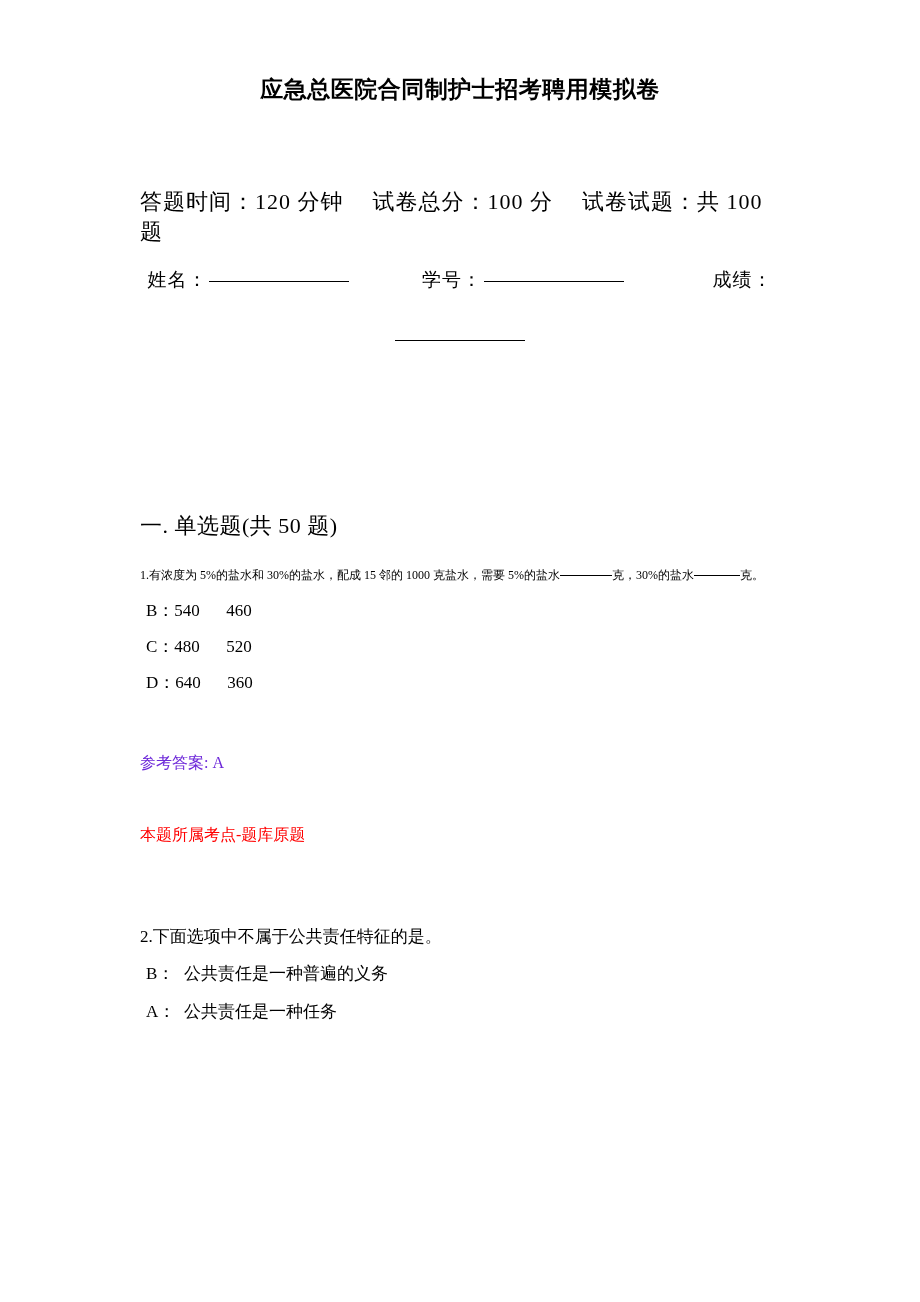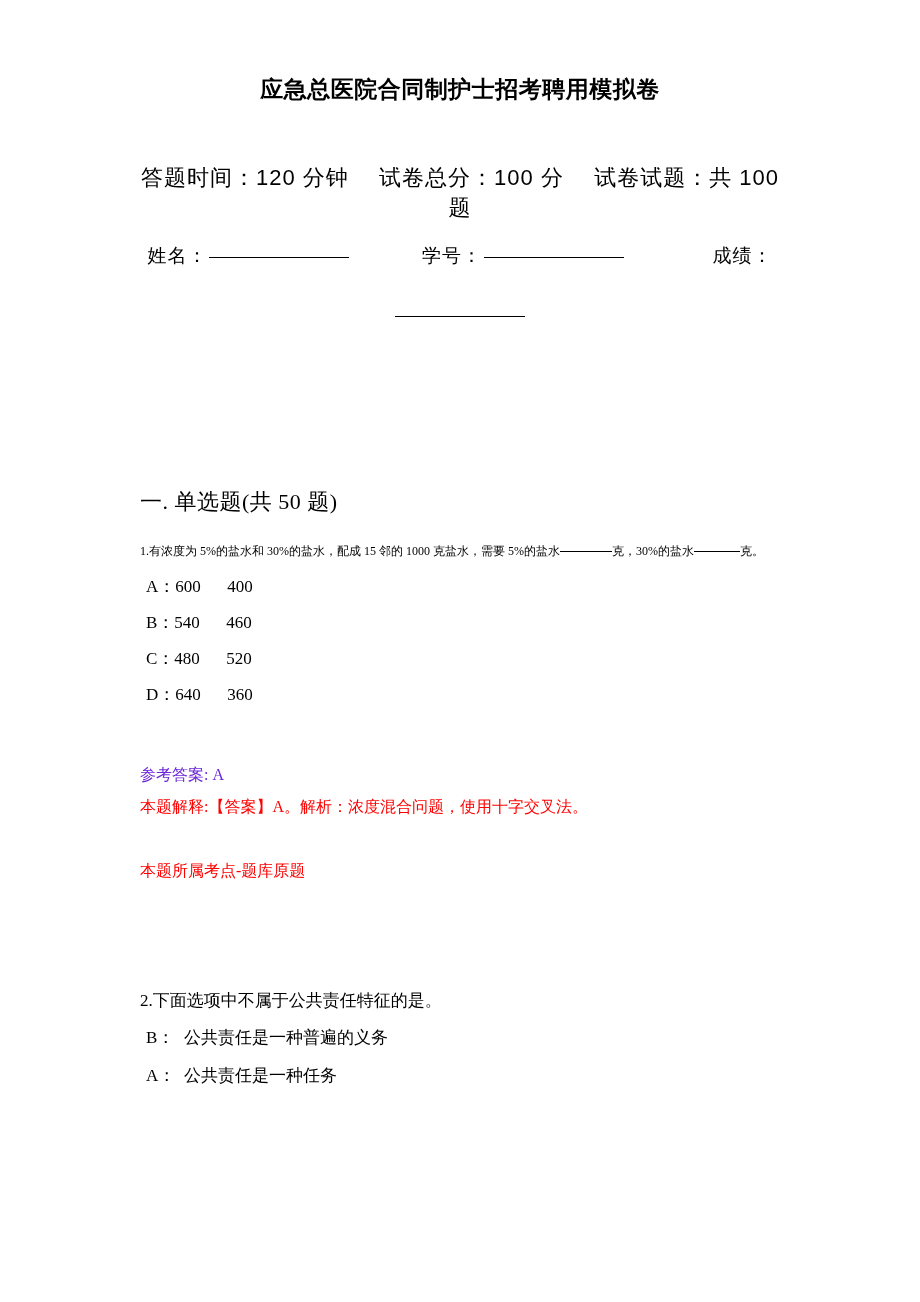--- a/index.html
+++ b/index.html
@@ -24,25 +24,25 @@
   }
   .doc-title {
     text-align: center;
     font-size: 23px;
     font-weight: bold;
     letter-spacing: 0.5px;
     margin-top: 74px;
     font-family: "DejaVu Sans", "Liberation Sans", sans-serif;
   }
   .meta-line {
-    text-align: center;
+    text-align: left;
     font-size: 22px;
-    margin-top: 58px;
+    margin-top: 82px;
     letter-spacing: 1px;
-    font-family: Liberation Sans, sans-serif;
+    font-family: Liberation Serif, serif;
   }
   .meta-line .gap {
     display: inline-block;
     width: 16px;
   }
   .fields-line {
     text-align: center;
     font-size: 19px;
     margin-top: 20px;
     letter-spacing: 1px;
@@ -125,24 +125,24 @@
   }
   .explain-line {
     font-size: 16px;
     line-height: 32px;
     color: #ff0000;
   }
   .kp-line {
     font-size: 16px;
     line-height: 32px;
     color: #ff0000;
-    margin-top: 32px;
+    margin-top: 40px;
   }
   .q2-block {
-    margin-top: 96px;
+    margin-top: 68px;
   }
   .q2-text {
     font-size: 17px;
     line-height: 36px;
   }
   .q2-opt {
     font-size: 17px;
     line-height: 38px;
     padding-left: 6px;
   }
@@ -179,35 +179,31 @@
   </div>
 
   <div class="section-heading">一. 单选题(共 50 题)</div>
 
   <div class="q-block">
     <div class="q-text">
       <span>1.</span><span>有浓度为 5%的盐水和 30%的盐水，配成 15 邻的 1000 克盐水，需要 5%的盐水</span><span class="u"></span><span>克，30%的盐水</span><span class="u-sm"></span><span>克。</span>
     </div>
 
     <div class="opt">
-      <span class="lbl">A：</span><span class="v1">600</span><span>400</span>
-    </div>
-    <div class="opt">
       <span class="lbl">B：</span><span class="v1">540</span><span>460</span>
     </div>
     <div class="opt">
       <span class="lbl">C：</span><span class="v1">480</span><span>520</span>
     </div>
     <div class="opt">
       <span class="lbl">D：</span><span class="v1">640</span><span>360</span>
     </div>
 
     <div class="answer-block">
       <div class="answer-line">参考答案: A</div>
-      <div class="explain-line">本题解释:【答案】A。解析：浓度混合问题，使用十字交叉法。</div>
       <div class="kp-line">本题所属考点-题库原题</div>
     </div>
   </div>
 
   <div class="q2-block">
     <div class="q2-text">
       <span>2.</span><span>下面选项中不属于公共责任特征的是</span><span class="u"></span><span>。</span>
     </div>
     <div class="q2-opt">
       <span class="lbl">B：</span><span>公共责任是一种普遍的义务</span>

